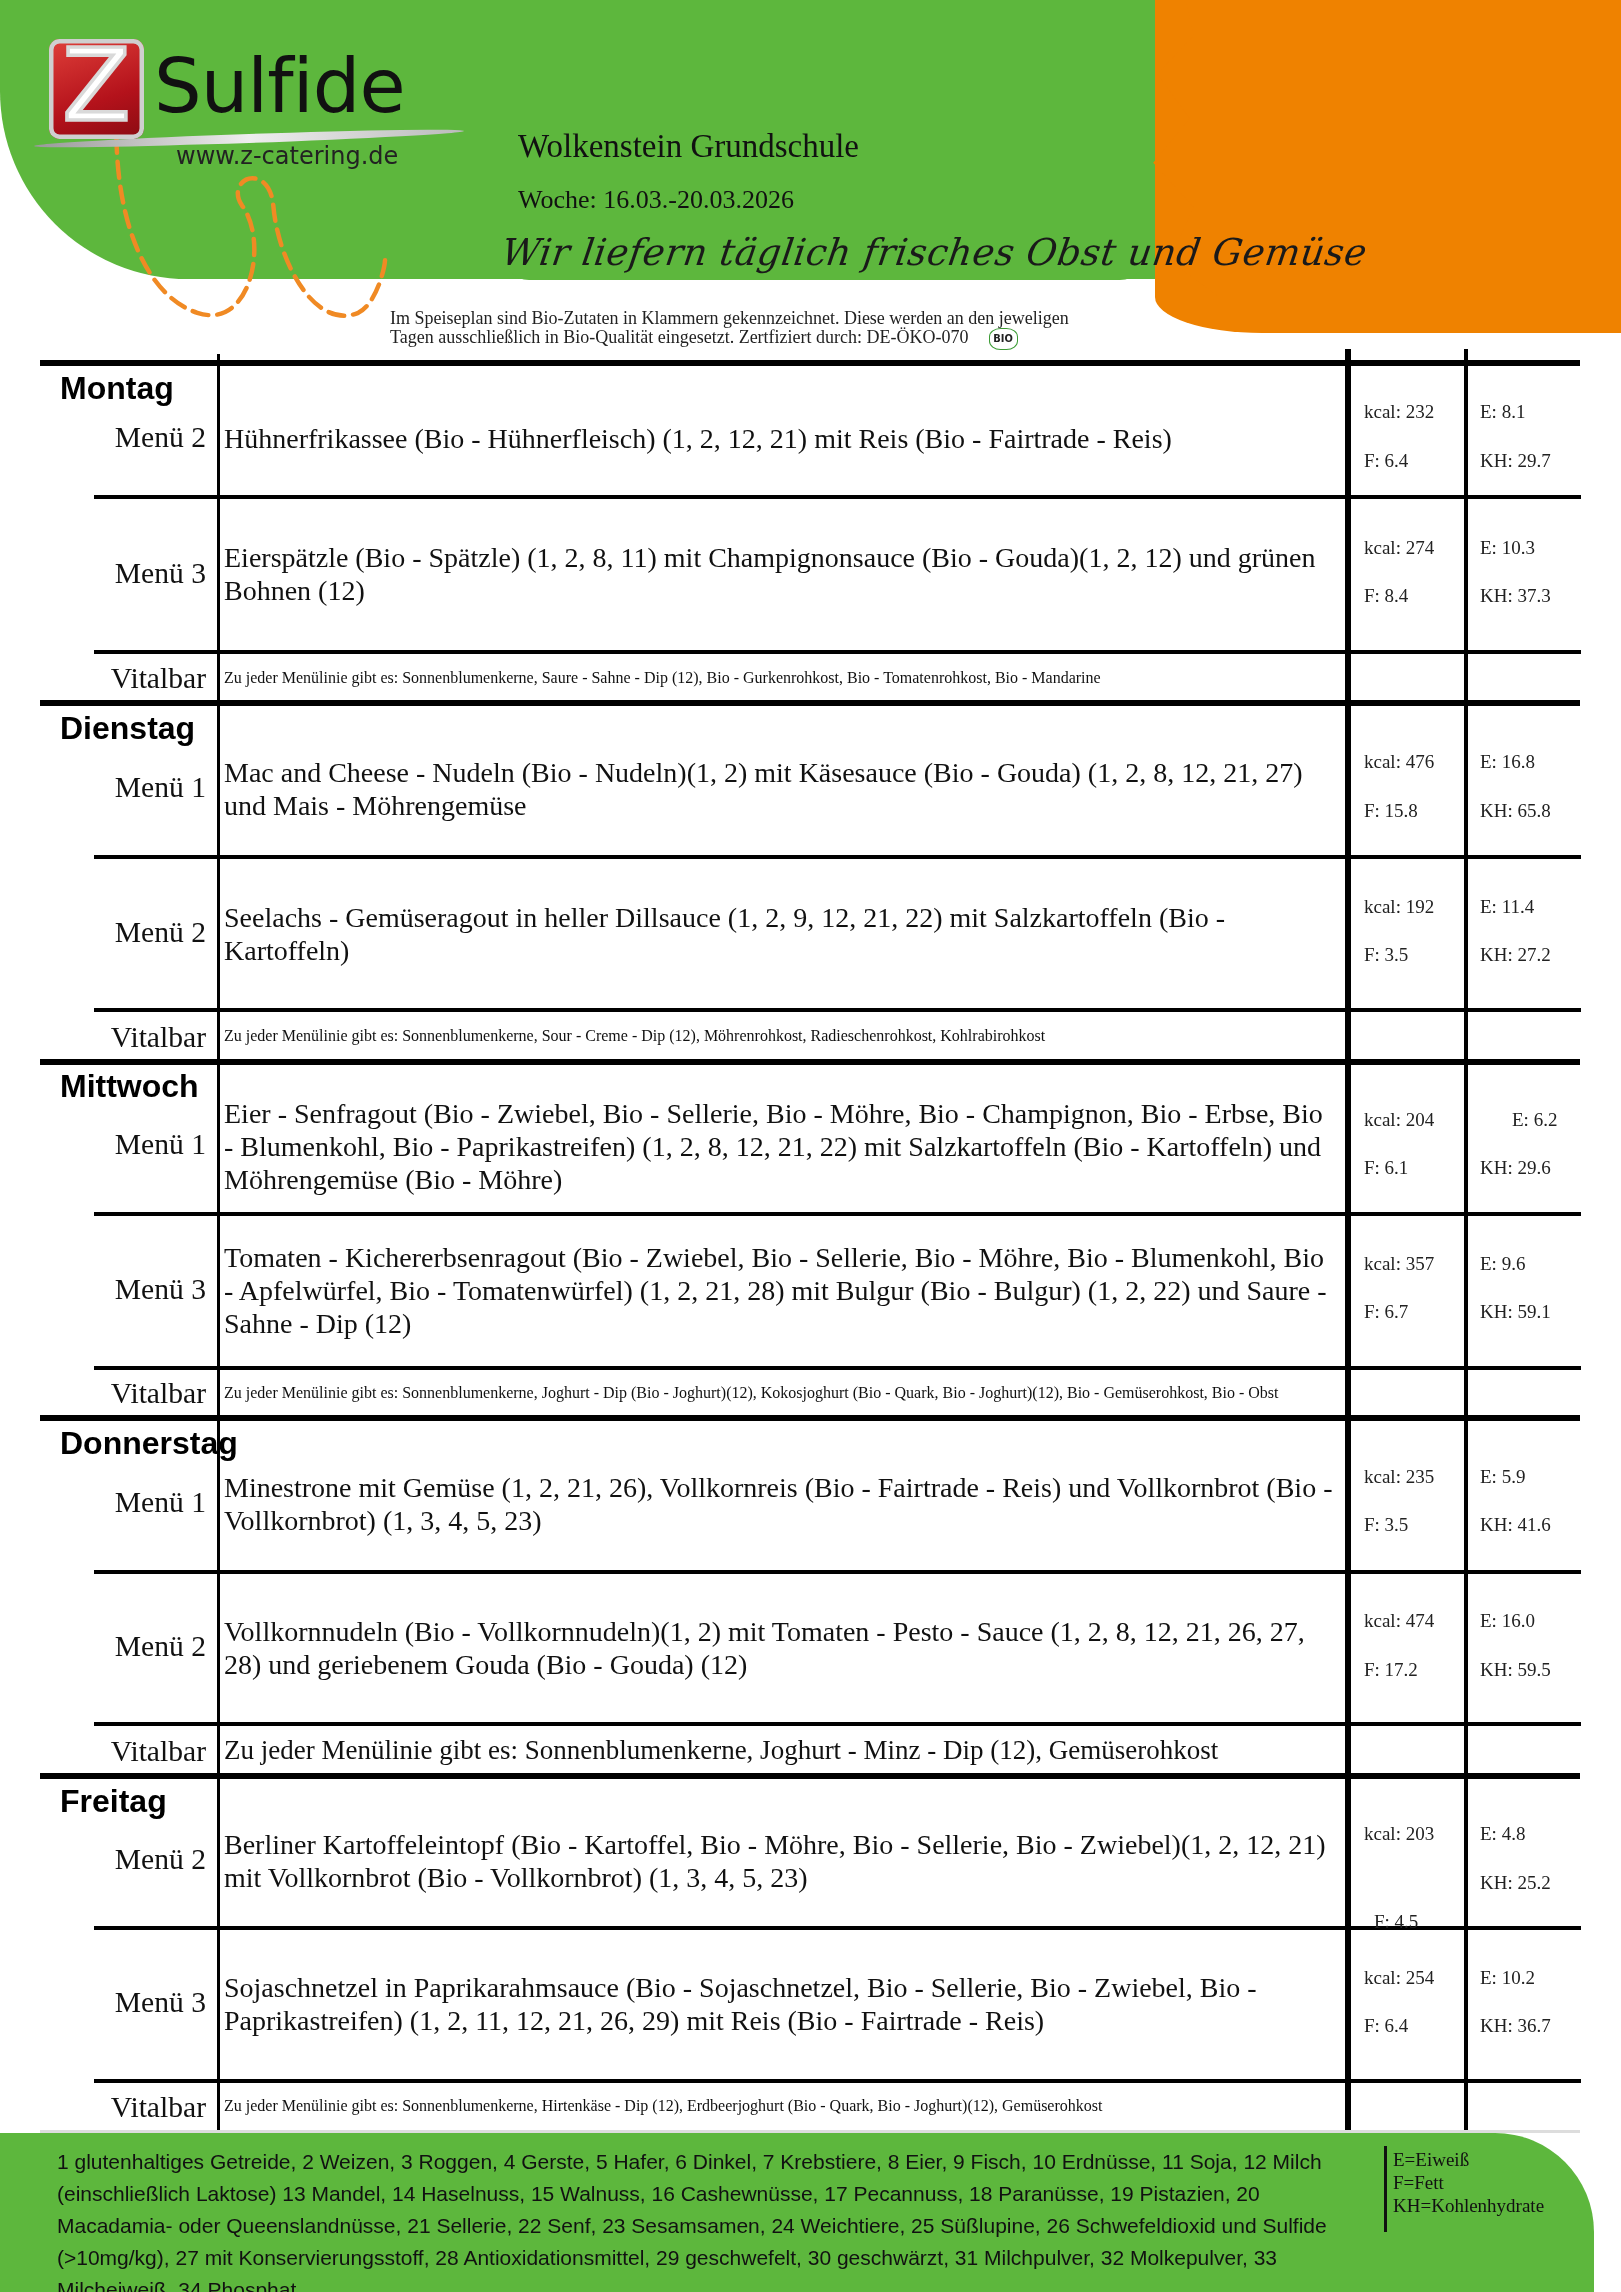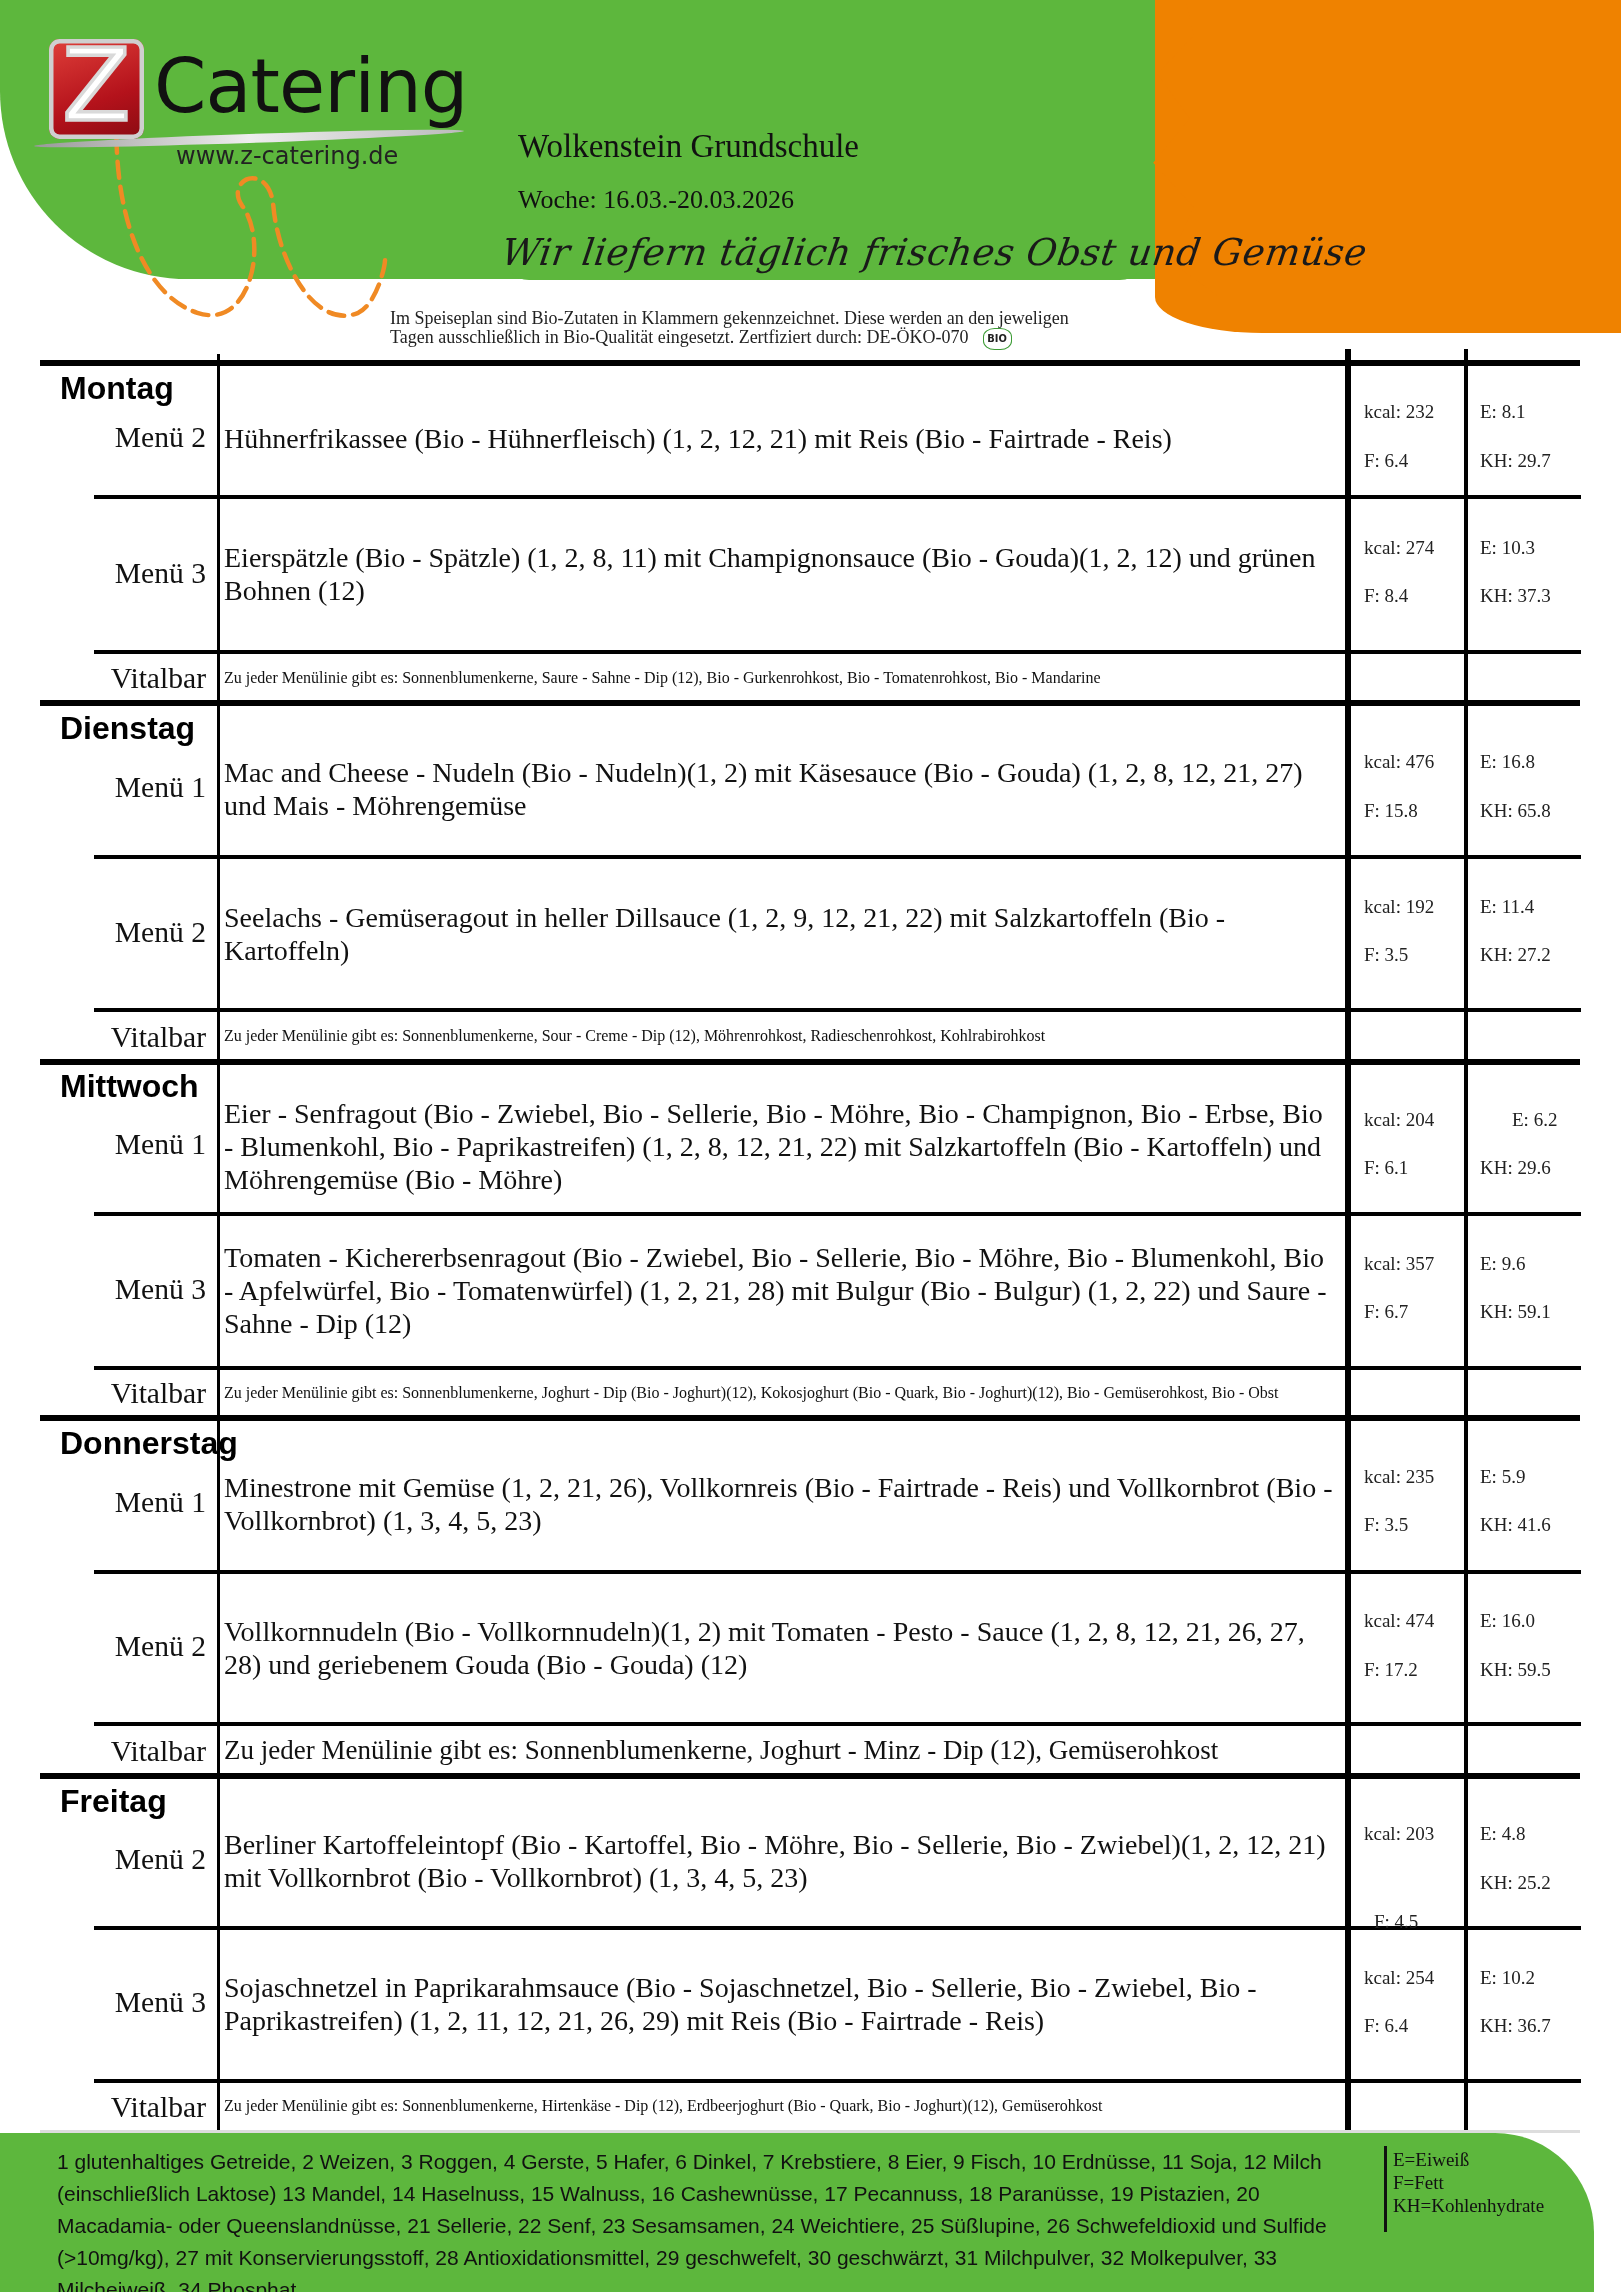--- a/index.html
+++ b/index.html
@@ -28,21 +28,21 @@
                  background:linear-gradient(90deg,#999,#eee,#bbb); transform:rotate(-2deg); }
   #logo-word { left:154px; top:41px; font-family:"DejaVu Sans",sans-serif; font-size:75px; line-height:90px;
                color:#111; letter-spacing:-0.9px; }
   #logo-url { left:176px; top:142px; font-family:"DejaVu Sans",sans-serif; font-size:24px; color:#222; }
 
   #school { left:518px; top:128px; font-size:33px; color:#111; }
   #week { left:518px; top:185px; font-size:26px; color:#111; }
   #slogan { left:502px; top:231px; font-family:"DejaVu Serif",serif; font-style:italic; font-size:37px;
             color:#1a1a1a; letter-spacing:0.4px; transform:skewX(-8deg); }
   #note { left:390px; top:309px; width:824px; font-size:18px; line-height:19px; color:#222; text-align:left; }
-  #bio-badge { display:inline-block; width:27px; height:19.7px; vertical-align:middle; margin-left:14px;
+  #bio-badge { display:inline-block; width:27px; height:19.7px; vertical-align:middle; margin-left:20px;
                border:1.8px solid #3b9b34; border-radius:40%; font-family:"DejaVu Sans",sans-serif;
                font-size:9.9px; font-weight:bold; text-align:center; line-height:19.7px; color:#222; }
 
   
   .hline { position:absolute; background:#000; }
   .thick { height:6.3px; }
   .thin { height:3.6px; }
   .vline { position:absolute; background:#000; }
 
   .day { position:absolute; left:60px; font-family:"Liberation Sans",sans-serif; font-weight:bold;
@@ -68,21 +68,21 @@
 <div class="abs" id="hdr-green-tab"></div>
 <div class="abs" id="hdr-orange"></div>
 <div class="abs" id="hdr-orange-splash"></div>
 <svg class="abs" id="dashes" viewBox="0 0 340 240">
   <path d="M30 5 C 25 120, 60 210, 120 230 C 180 250, 200 150, 170 110 C 150 80, 200 60, 205 110 C 210 170, 250 250, 300 230 C 320 220, 330 180, 330 170" fill="none" stroke="#f08a24" stroke-width="5" stroke-dasharray="18 10" stroke-linecap="round"></path>
 </svg>
 
 <div class="abs" id="logo-swoosh"></div>
 <div class="abs" id="logo-box"></div>
 <div class="abs" id="logo-z">Z</div>
-<div class="abs" id="logo-word">Catering</div>
+<div class="abs" id="logo-word">Sulfide</div>
 <div class="abs" id="logo-url">www.z-catering.de</div>
 
 <div class="abs" id="school">Wolkenstein Grundschule</div>
 <div class="abs" id="week">Woche:  16.03.-20.03.2026</div>
 <div class="abs" id="slogan">Wir liefern täglich frisches Obst und Gemüse</div>
 <div class="abs" id="note">
   <div>Im Speiseplan sind Bio-Zutaten in Klammern gekennzeichnet. Diese werden an den jeweligen</div>
   <div><span>Tagen ausschließlich in Bio-Qualität eingesetzt.  Zertfiziert durch: DE-ÖKO-070</span><span id="bio-badge">BIO</span></div>
 </div>
 

